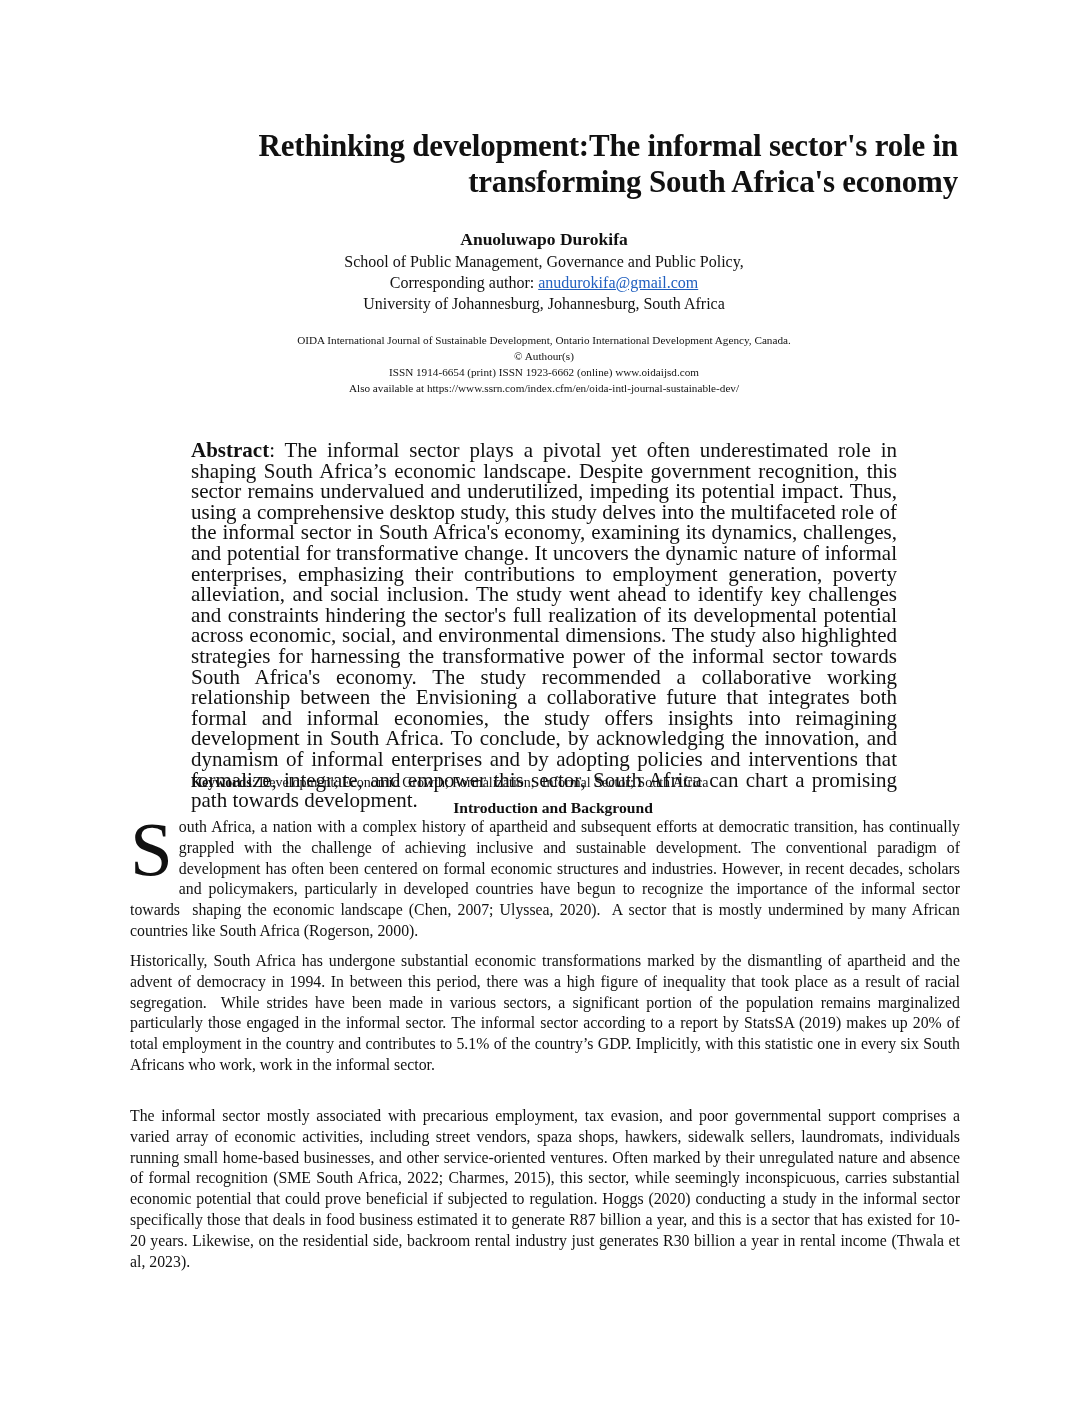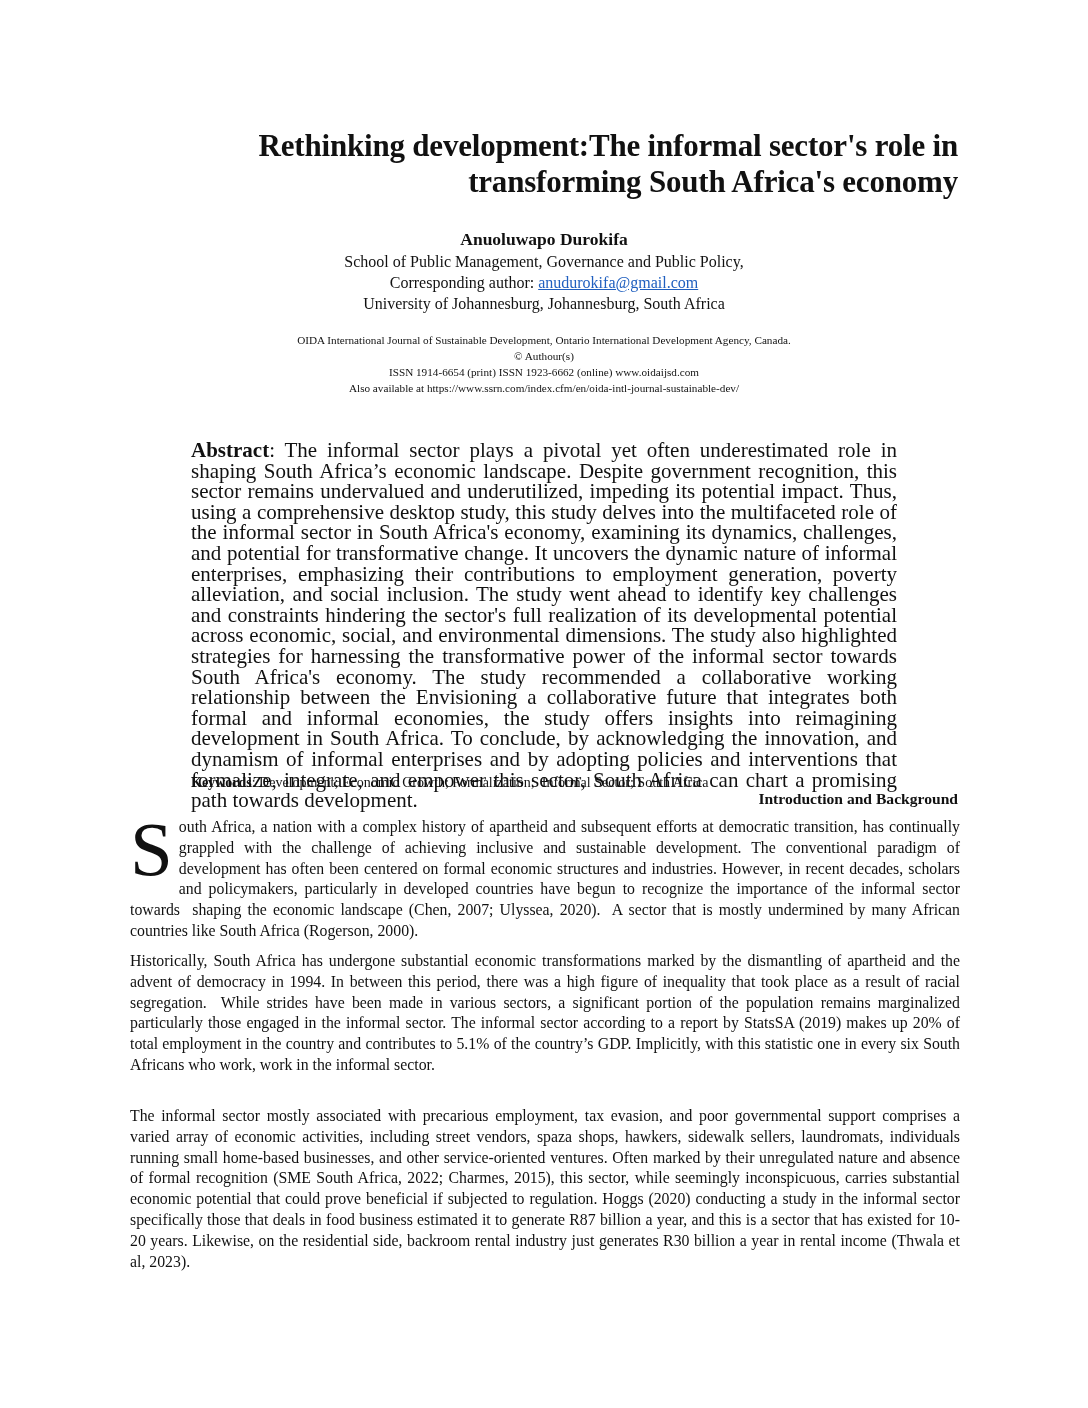--- a/index.html
+++ b/index.html
@@ -61,21 +61,21 @@
   </div>
 
   <p class="abstract" style="margin:0;">
     <b>Abstract</b><span>: The informal sector plays a pivotal yet often underestimated role in shaping South Africa’s economic landscape. Despite government recognition, this sector remains undervalued and underutilized, impeding its potential impact. Thus, using a comprehensive desktop study, this study delves into the multifaceted role of the informal sector in South Africa's economy, examining its dynamics, challenges, and potential for transformative change. It uncovers the dynamic nature of informal enterprises, emphasizing their contributions to employment generation, poverty alleviation, and social inclusion. The study went ahead to identify key challenges and constraints hindering the sector's full realization of its developmental potential across economic, social, and environmental dimensions. The study also highlighted strategies for harnessing the transformative power of the informal sector towards South Africa's economy. The study recommended a collaborative working relationship between the Envisioning a collaborative future that integrates both formal and informal economies, the study offers insights into reimagining development in South Africa. To conclude, by acknowledging the innovation, and dynamism of informal enterprises and by adopting policies and interventions that formalize, integrate, and empower this sector, South Africa can chart a promising path towards development.</span>
   </p>
 
   <p class="keywords" style="margin:0;">
     <b>Keywords</b><span style="white-space:pre-wrap;">: Development; Economic Growth; Formalization;  Informal Sector; South Africa</span>
   </p>
 
-  <h2 class="section-heading" style="margin:0;text-align:right;">Introduction and Background</h2>
+  <h2 class="section-heading" style="margin:9px;">Introduction and Background</h2>
 
   <p class="para p1" style="margin:0;">
     <span class="dropcap">S</span><span style="white-space:pre-wrap;">outh Africa, a nation with a complex history of apartheid and subsequent efforts at democratic transition, has continually grappled with the challenge of achieving inclusive and sustainable development. The conventional paradigm of development has often been centered on formal economic structures and industries. However, in recent decades, scholars and policymakers, particularly in developed countries have begun to recognize the importance of the informal sector towards  shaping the economic landscape (Chen, 2007; Ulyssea, 2020).  A sector that is mostly undermined by many African countries like South Africa (Rogerson, 2000).</span>
   </p>
 
   <p class="para p2" style="margin:0; white-space:pre-wrap;">Historically, South Africa has undergone substantial economic transformations marked by the dismantling of apartheid and the advent of democracy in 1994. In between this period, there was a high figure of inequality that took place as a result of racial segregation.  While strides have been made in various sectors, a significant portion of the population remains marginalized particularly those engaged in the informal sector. The informal sector according to a report by StatsSA (2019) makes up 20% of total employment in the country and contributes to 5.1% of the country’s GDP. Implicitly, with this statistic one in every six South Africans who work, work in the informal sector.</p>
 
   <p class="para p3" style="margin:0;">The informal sector mostly associated with precarious employment, tax evasion, and poor governmental support comprises a varied array of economic activities, including street vendors, spaza shops, hawkers, sidewalk sellers, laundromats, individuals running small home-based businesses, and other service-oriented ventures. Often marked by their unregulated nature and absence of formal recognition (SME South Africa, 2022; Charmes, 2015), this sector, while seemingly inconspicuous, carries substantial economic potential that could prove beneficial if subjected to regulation. Hoggs (2020) conducting a study in the informal sector specifically those that deals in food business estimated it to generate R87 billion a year, and this is a sector that has existed for 10-20 years. Likewise, on the residential side, backroom rental industry just generates R30 billion a year in rental income (Thwala et al, 2023).</p>
 
 </div>

